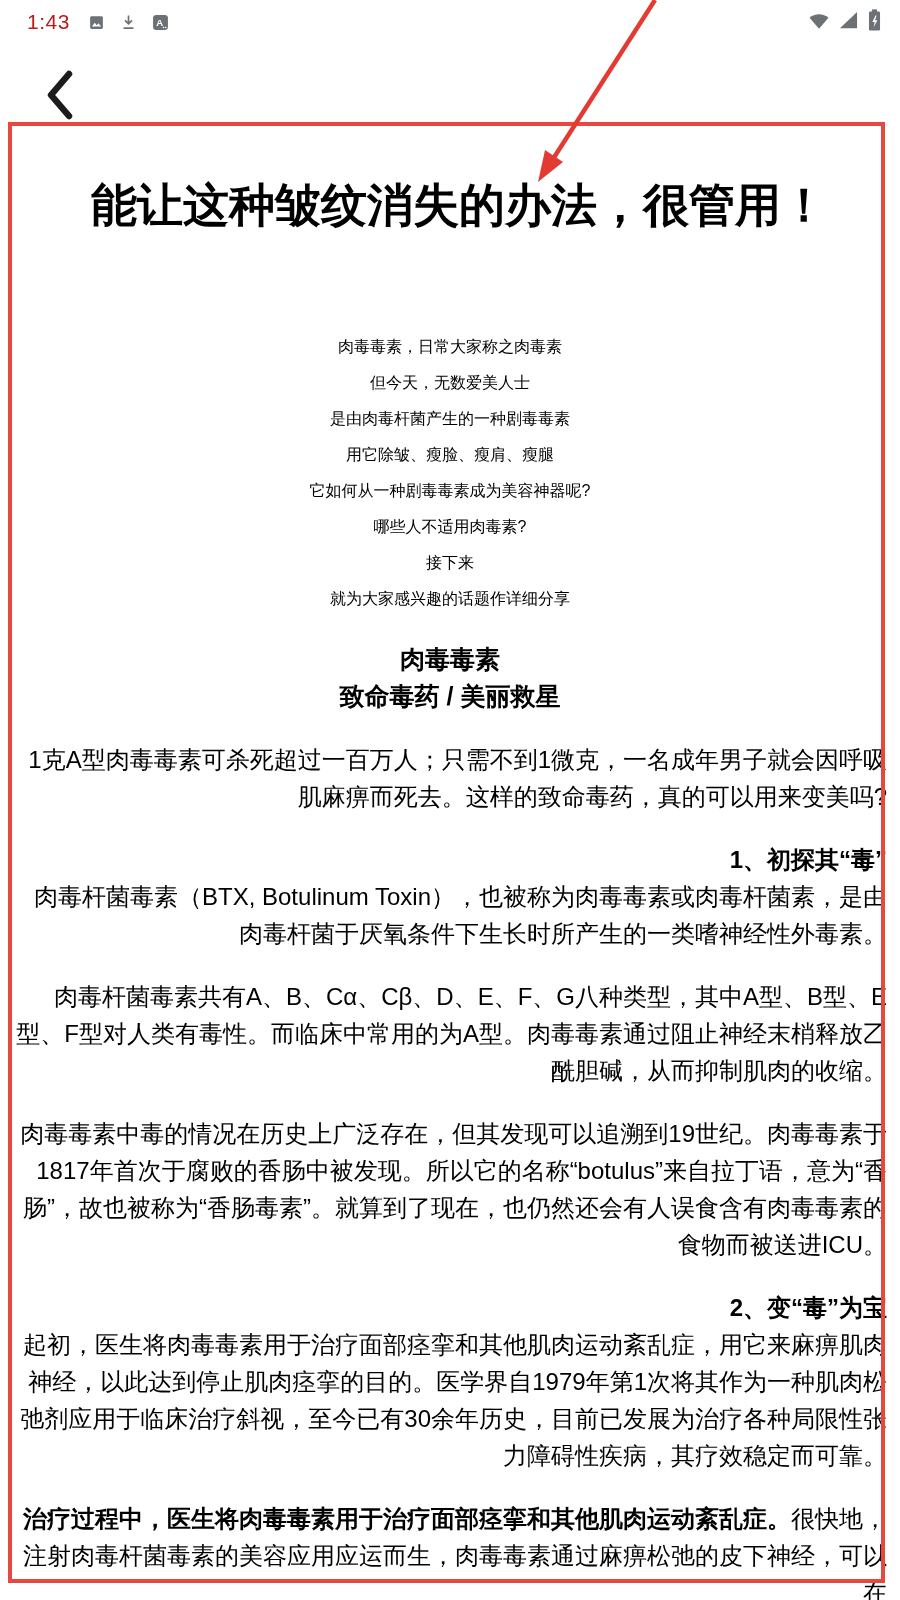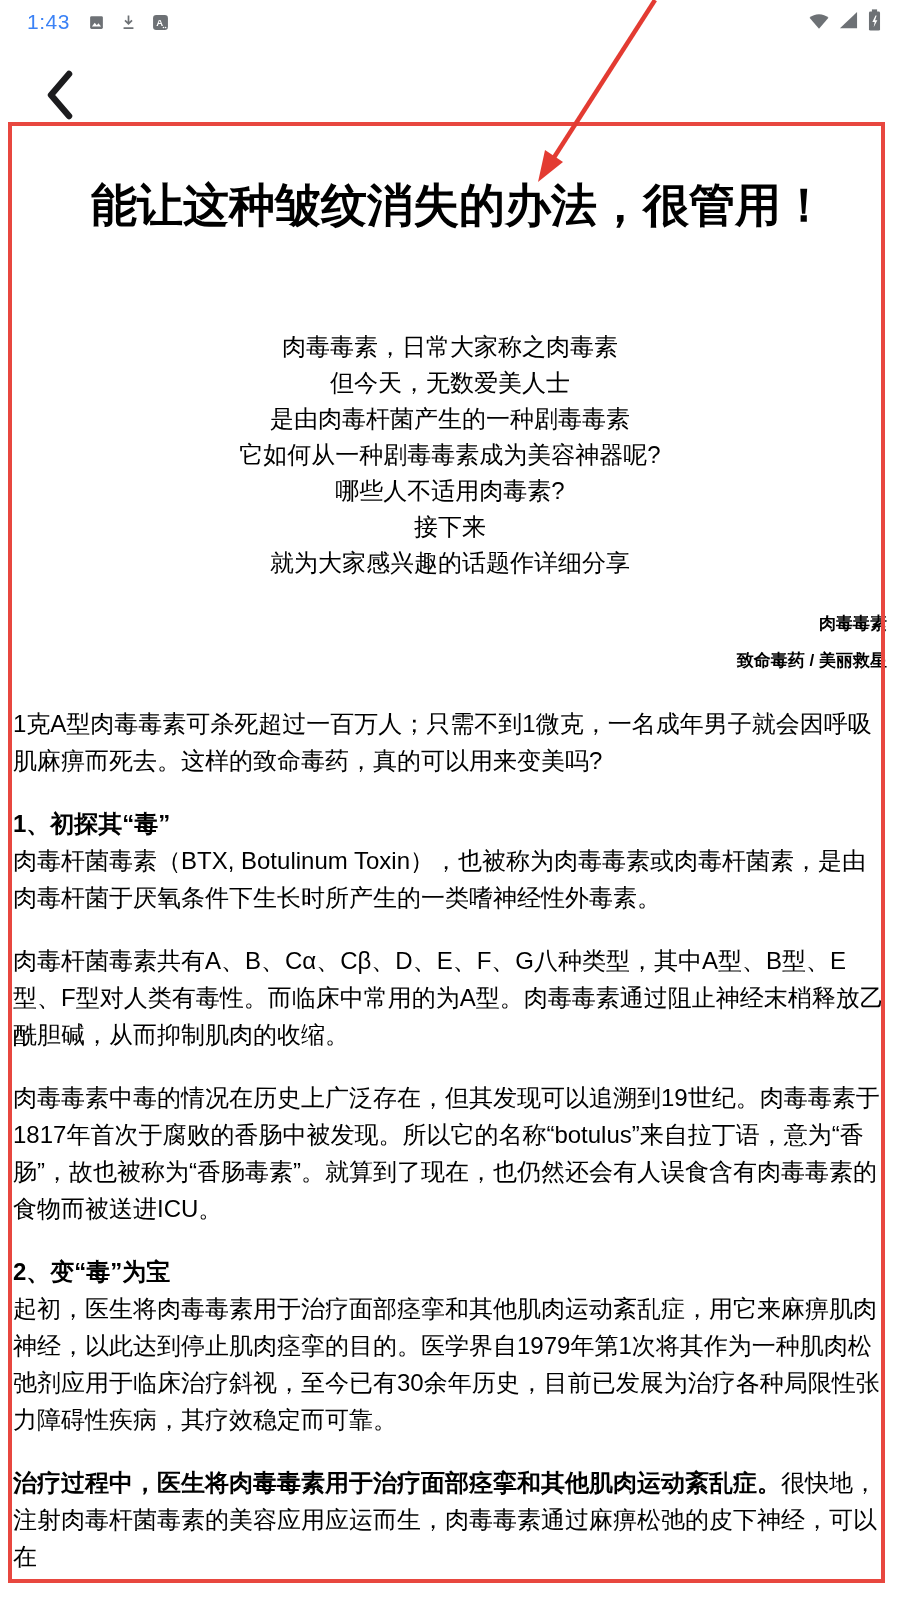--- a/index.html
+++ b/index.html
@@ -8,21 +8,21 @@
     background:#ffffff;
     overflow:hidden;
     position:relative;
     font-family:"Liberation Sans", sans-serif;
     color:#000;
   }
   
   .status-bar {
     position:absolute; top:0; left:0; right:0; height:44px;
     display:flex; align-items:center;
-    color:#3b82f6;
+    color:#b91c1c;
   }
   .sb-time { font-size:21px; margin-left:27px; letter-spacing:0.5px; }
   .sb-left-icons { display:flex; align-items:center; gap:15px; margin-left:18px; }
   .sb-left-icons svg, .sb-left-icons .sbx { display:block; }
   .sb-spacer { flex:1; }
   .sb-right-icons { display:flex; align-items:center; gap:8px; margin-right:18px; }
   
   .back-button {
     position:absolute; left:40px; top:68px; width:40px; height:56px;
     display:flex; align-items:center; justify-content:center;
@@ -43,32 +43,32 @@
     position:absolute; left:13px; top:122px; width:874px;
     z-index:1;
   }
   .article-title {
     margin:56px 0 0 0;
     font-size:46px; line-height:1.2; font-weight:900;
     text-align:center; letter-spacing:0;padding-left:18px;
   }
   .intro {
     margin-top:96px;
-    font-size:24px; line-height:36px;
+    font-size:16px; line-height:36px;
     text-align:center;
   }
   .subtitle {
     margin-top:24px;
-    font-size:17px; line-height:37px; font-weight:700;
-    text-align:right;
+    font-size:25px; line-height:37px; font-weight:700;
+    text-align:center;
   }
   .article p {
     margin:26px 0;
     font-size:24px; line-height:37px;
-    text-align:left;
+    text-align:right;
   }
   .sec-heading { display:block; font-weight:700; }
   .bold-inline { font-weight:700; }
 </style>
 </head>
 <body>
 
 <div class="status-bar">
   <span class="sb-time">1:43</span>
   <span class="sb-left-icons">
@@ -123,20 +123,21 @@
   </span>
 </button>
 
 <div class="article">
   <h1 class="article-title">能让这种皱纹消失的办法，很管用！</h1>
 
   <div class="intro">
     <div>肉毒毒素，日常大家称之肉毒素</div>
     <div>但今天，无数爱美人士</div>
     <div>是由肉毒杆菌产生的一种剧毒毒素</div>
+    <div>用它除皱、瘦脸、瘦肩、瘦腿</div>
     <div>它如何从一种剧毒毒素成为美容神器呢?</div>
     <div>哪些人不适用肉毒素?</div>
     <div>接下来</div>
     <div>就为大家感兴趣的话题作详细分享</div>
   </div>
 
   <div class="subtitle">
     <div>肉毒毒素</div>
     <div>致命毒药 / 美丽救星</div>
   </div>

